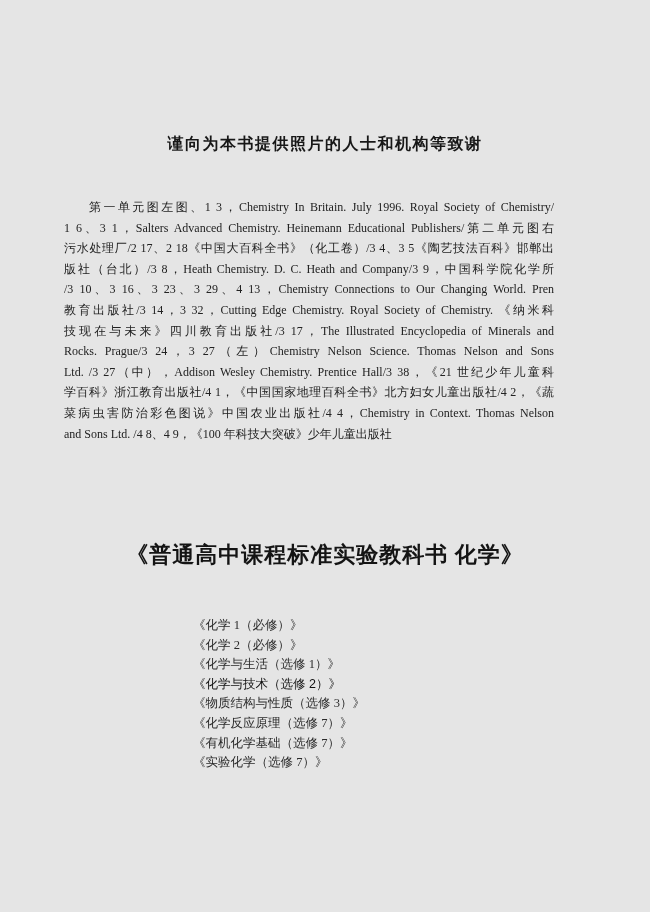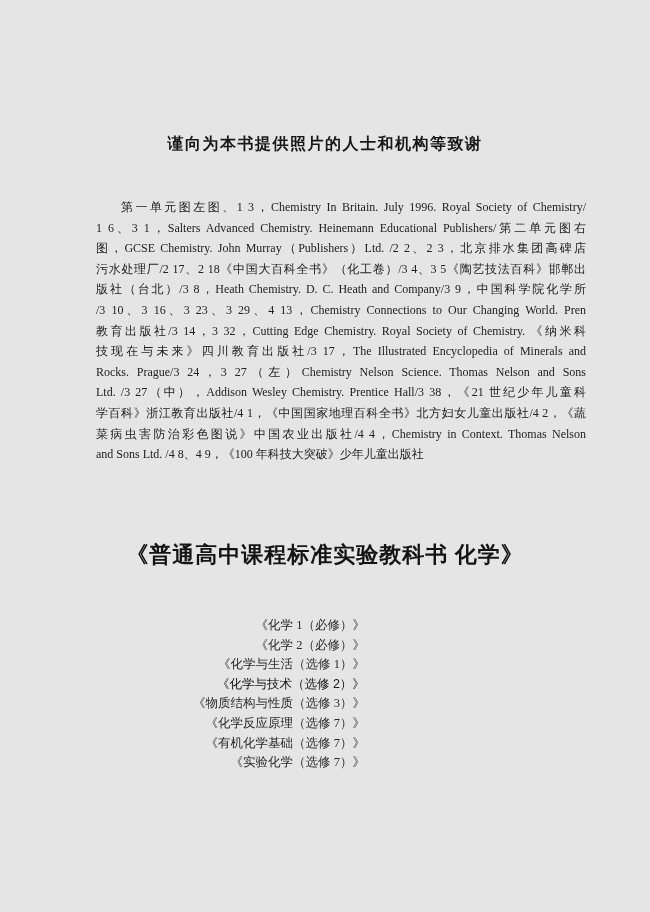--- a/index.html
+++ b/index.html
@@ -24,21 +24,21 @@
     width: 100%;
     text-align: center;
     font-size: 16px;
     font-weight: bold;
     letter-spacing: 1.5px;
     color: #171717;
   }
   .credits {
     position: absolute;
     top: 197px;
-    left: 96px;
+    left: 64px;
     width: 490px;
     font-size: 12px;
     color: #222222;
   }
   .credit-line {
     height: 20.6px;
     line-height: 20.6px;
     overflow: hidden;
     text-align: justify;
     text-align-last: justify;
@@ -65,39 +65,37 @@
     position: absolute;
     top: 616px;
     left: 193px;
     font-size: 12.5px;
     color: #2a2a2a;
   }
   .book-line {
     height: 19.6px;
     line-height: 19.6px;
     white-space: nowrap;
-    text-align: right;
   }
   .book-line.emphasis {
     font-family: "Liberation Sans", "DejaVu Sans", sans-serif;
     font-weight: normal;
     color: #111111;
   }
 </style>
 </head>
 <body>
 
 <div class="page">
 
   <div class="ack-title">谨向为本书提供照片的人士和机构等致谢</div>
 
   <div class="credits">
       <div class="credit-line first">第一单元图左图、1 3，Chemistry In Britain. July 1996. Royal Society of Chemistry/</div>
       <div class="credit-line">1 6、3 1，Salters Advanced Chemistry. Heinemann Educational Publishers/第二单元图右</div>
-      <div class="credit-line">图，GCSE Chemistry. John Murray（Publishers）Ltd. /2 2、2 3，北京排水集团高碑店</div>
       <div class="credit-line">污水处理厂/2 17、2 18《中国大百科全书》（化工卷）/3 4、3 5《陶艺技法百科》邯郸出</div>
       <div class="credit-line">版社（台北）/3 8，Heath Chemistry. D. C. Heath and Company/3 9，中国科学院化学所</div>
       <div class="credit-line">/3 10、3 16、3 23、3 29、4 13，Chemistry Connections to Our Changing World. Pren</div>
       <div class="credit-line">教育出版社/3 14，3 32，Cutting Edge Chemistry. Royal Society of Chemistry. 《纳米科</div>
       <div class="credit-line">技现在与未来》四川教育出版社/3 17，The Illustrated Encyclopedia of Minerals and</div>
       <div class="credit-line">Rocks. Prague/3 24，3 27（左）Chemistry Nelson Science. Thomas Nelson and Sons</div>
       <div class="credit-line">Ltd. /3 27（中），Addison Wesley Chemistry. Prentice Hall/3 38，《21 世纪少年儿童科</div>
       <div class="credit-line">学百科》浙江教育出版社/4 1，《中国国家地理百科全书》北方妇女儿童出版社/4 2，《蔬</div>
       <div class="credit-line">菜病虫害防治彩色图说》中国农业出版社/4 4，Chemistry in Context. Thomas Nelson</div>
       <div class="credit-line last">and Sons Ltd. /4 8、4 9，《100 年科技大突破》少年儿童出版社</div>

